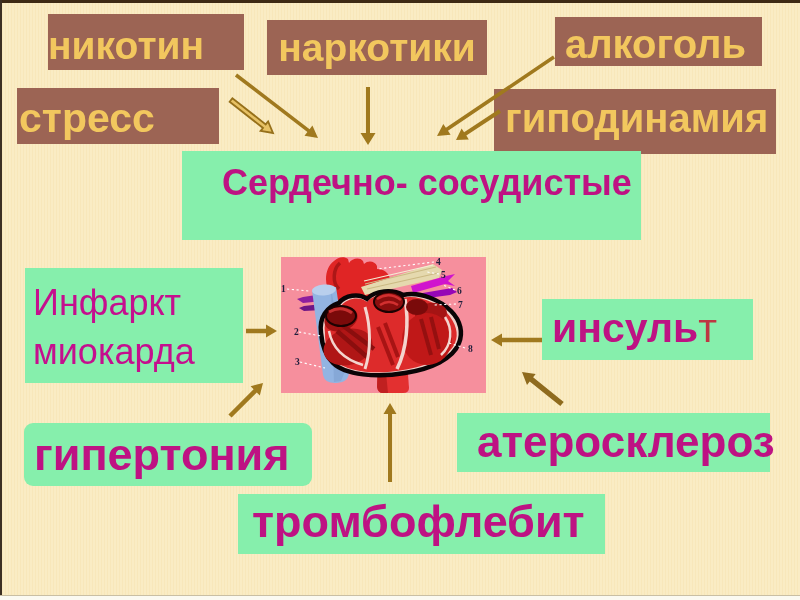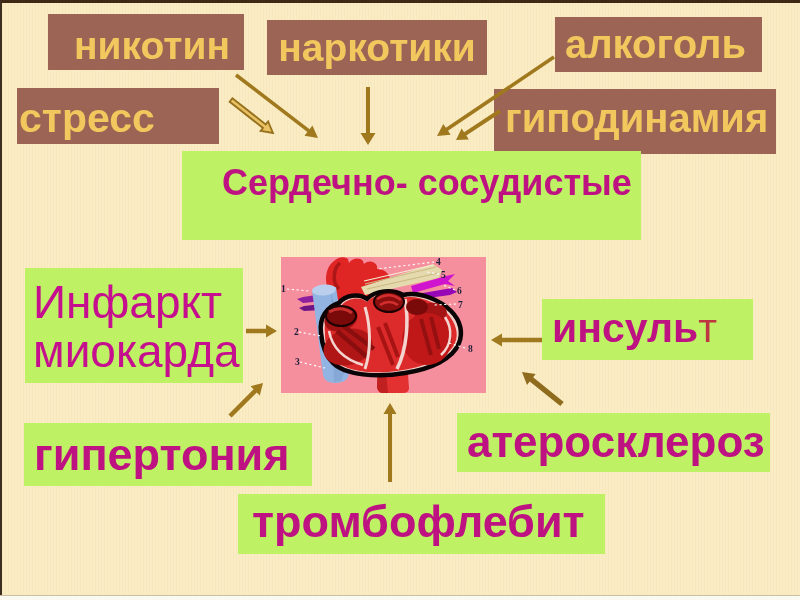--- a/index.html
+++ b/index.html
@@ -2,47 +2,47 @@
 <html><head>
 <meta charset="utf-8">
 <style>
 html,body{margin:0;padding:0;overflow:hidden;}
 body{width:800px;height:600px;position:relative;overflow:hidden;
   font-family:"Liberation Sans",sans-serif;
   background-color:#FAE9BE;
   background-image:repeating-linear-gradient(90deg,#FAECC4 0px,#FAECC4 2px,#F8E7BA 2px,#F8E7BA 3px);}
 .box{position:absolute;box-sizing:border-box;}
 .brown{background:#9C6454;color:#F2C75E;font-weight:bold;}
-.orange{background:#bef264;color:#BE1283;font-weight:bold;}
+.orange{background:#86efac;color:#BE1283;font-weight:bold;}
 #topbar{position:absolute;left:0;top:0;width:800px;height:3px;background:#3E2A14;}
 #leftbar{position:absolute;left:0;top:0;width:2px;height:596px;background:#3C2F22;}
 #botbar{position:absolute;left:0;top:595px;width:800px;height:5px;background:#FBFAF2;border-top:1px solid #C9BFA4;}
 </style>
 </head>
 <body>
 <div id="topbar"></div>
 <div id="leftbar"></div>
 <div id="botbar"></div>
 
-<div class="box brown" style="left:48px;top:14px;width:196px;height:56px;font-size:39px;line-height:64px;text-align:right;padding-right:14px;">никотин</div>
+<div class="box brown" style="left:48px;top:14px;width:196px;height:56px;font-size:39px;line-height:64px;text-align:left;padding-right:14px;">никотин</div>
 <div class="box brown" style="left:267px;top:20px;width:220px;height:55px;font-size:39px;line-height:55px;text-align:center;">наркотики</div>
-<div class="box brown" style="left:555px;top:17px;width:207px;height:55px;font-size:40px;line-height:55px;text-align:center;padding-right:6px;">алкоголь</div>
+<div class="box brown" style="left:555px;top:17px;width:207px;height:49px;font-size:40px;line-height:55px;text-align:center;padding-right:6px;">алкоголь</div>
 <div class="box brown" style="left:17px;top:88px;width:202px;height:56px;font-size:41px;line-height:60px;padding-left:2px;">стресс</div>
 <div class="box brown" style="left:494px;top:89px;width:282px;height:65px;font-size:40px;line-height:59px;padding-left:11px;">гиподинамия</div>
 
 <div class="box orange" style="left:182px;top:151px;width:459px;height:89px;font-size:36px;">
   <div style="position:absolute;left:40px;top:11px;">Сердечно- сосудистые</div>
 </div>
 
-<div class="box orange" style="left:25px;top:268px;width:218px;height:115px;font-weight:normal;color:#C50F8E;font-size:46px;line-height:49px;padding:10px 0 16px 8px;">Инфаркт<br>миокарда</div>
+<div class="box orange" style="left:25px;top:268px;width:218px;height:115px;font-weight:normal;color:#C50F8E;font-size:36px;line-height:49px;padding:10px 0 16px 8px;">Инфаркт<br>миокарда</div>
 
 <div class="box orange" style="left:542px;top:299px;width:211px;height:61px;font-size:41px;line-height:59px;padding-left:10px;">инсуль<span style="font-weight:normal;color:#BE3642;">т</span></div>
 
-<div class="box orange" style="left:24px;top:423px;width:288px;height:63px;font-size:45px;line-height:64px;padding-left:10px;">гипертония</div>
-<div class="box orange" style="left:457px;top:413px;width:313px;height:59px;font-size:44px;line-height:58px;padding-left:10px;">атеросклероз</div>
+<div class="box orange" style="left:24px;top:423px;width:288px;height:63px;font-size:45px;line-height:64px;padding-left:10px;border-radius:9px;">гипертония</div>
+<div class="box orange" style="left:457px;top:413px;width:313px;height:59px;font-size:44px;line-height:58px;padding-left:20px;">атеросклероз</div>
 <div class="box orange" style="left:238px;top:494px;width:367px;height:60px;font-size:45px;line-height:55px;padding-left:14px;">тромбофлебит</div>
 
 <svg style="position:absolute;left:0;top:0;" width="800" height="600" viewBox="0 0 800 600">
 <polygon points="234.9,76.4 307.4,132.1 304.5,135.8 318.0,138.0 312.4,125.5 309.6,129.3 237.1,73.6" fill="#A0791E"></polygon>
 <polygon points="229.6,101.8 263.0,128.0 260.6,130.9 273.0,133.0 268.1,121.5 265.7,124.4 232.4,98.2" fill="#E7C164" stroke="#96701A" stroke-width="1.8"></polygon>
 <polygon points="366.0,87.0 366.0,133.0 360.5,133.0 368.0,145.0 375.5,133.0 370.0,133.0 370.0,87.0" fill="#A0791E"></polygon>
 <polygon points="553.0,55.5 445.9,127.8 443.3,123.9 437.0,136.0 450.6,134.7 448.0,130.8 555.0,58.5" fill="#A0791E"></polygon>
 <polygon points="498.9,109.3 464.1,132.3 461.6,128.5 456.0,140.0 468.8,139.4 466.3,135.6 501.1,112.7" fill="#A0791E"></polygon>
 <polygon points="246.0,333.2 266.0,333.2 266.0,337.5 277.0,331.0 266.0,324.5 266.0,328.8 246.0,328.8" fill="#A0791E"></polygon>
 <polygon points="542.0,337.8 502.0,337.8 502.0,333.5 491.0,340.0 502.0,346.5 502.0,342.2 542.0,342.2" fill="#A0791E"></polygon>

